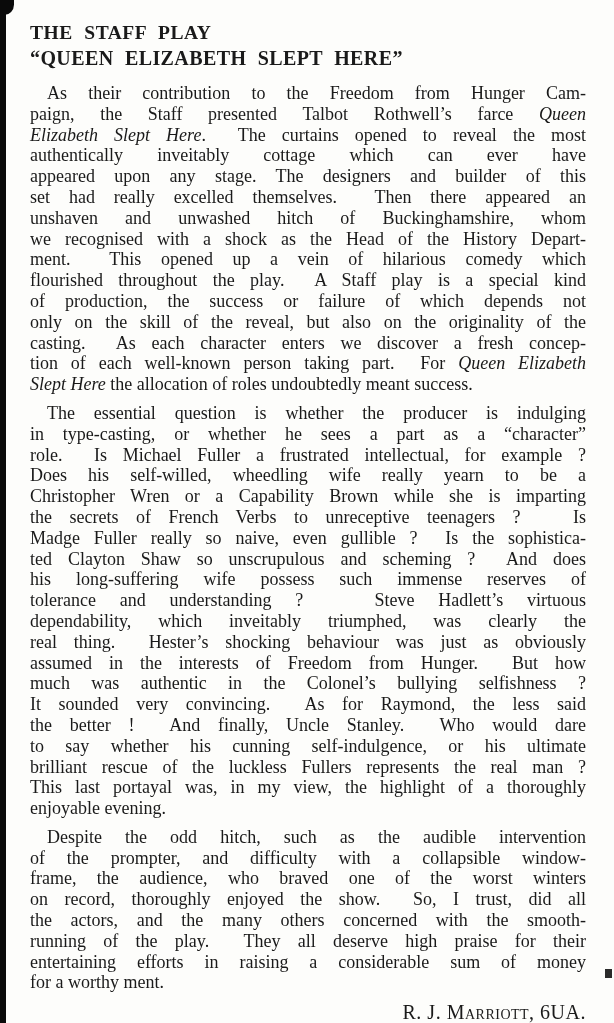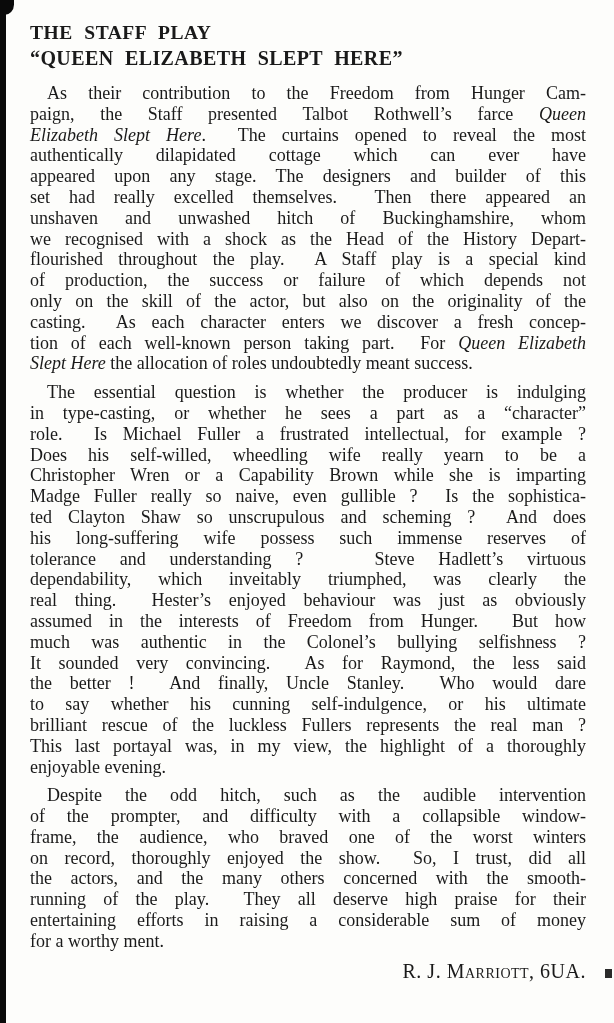--- a/index.html
+++ b/index.html
@@ -72,44 +72,46 @@
   <div class="title">
     <div class="title-line-1">THE STAFF PLAY</div>
     <div class="title-line-2">“QUEEN ELIZABETH SLEPT HERE”</div>
   </div>
 
   <div class="article-body">
       <div class="para">
         <div class="line">As their contribution to the Freedom from Hunger Cam-</div>
         <div class="line">paign, the Staff presented Talbot Rothwell’s farce <span class="it">Queen</span></div>
         <div class="line"><span class="it">Elizabeth Slept Here</span>.  The curtains opened to reveal the most</div>
-        <div class="line">authentically dilapidated cottage which can ever have</div>
+        <div class="line">authentically inveitably cottage which can ever have</div>
         <div class="line">appeared upon any stage. The designers and builder of this</div>
         <div class="line">set had really excelled themselves.  Then there appeared an</div>
         <div class="line">unshaven and unwashed hitch of Buckinghamshire, whom</div>
         <div class="line">we recognised with a shock as the Head of the History Depart-</div>
+        <div class="line">ment.  This opened up a vein of hilarious comedy which</div>
         <div class="line">flourished throughout the play.  A Staff play is a special kind</div>
         <div class="line">of production, the success or failure of which depends not</div>
-        <div class="line">only on the skill of the actor, but also on the originality of the</div>
+        <div class="line">only on the skill of the reveal, but also on the originality of the</div>
         <div class="line">casting.  As each character enters we discover a fresh concep-</div>
         <div class="line">tion of each well-known person taking part.  For <span class="it">Queen Elizabeth</span></div>
         <div class="line lastline"><span class="it">Slept Here</span> the allocation of roles undoubtedly meant success.</div>
       </div>
       <div class="para">
         <div class="line">The essential question is whether the producer is indulging</div>
         <div class="line">in type-casting, or whether he sees a part as a “character”</div>
         <div class="line">role.  Is Michael Fuller a frustrated intellectual, for example ?</div>
         <div class="line">Does his self-willed, wheedling wife really yearn to be a</div>
         <div class="line">Christopher Wren or a Capability Brown while she is imparting</div>
+        <div class="line">the secrets of French Verbs to unreceptive teenagers ?   Is</div>
         <div class="line">Madge Fuller really so naive, even gullible ?  Is the sophistica-</div>
         <div class="line">ted Clayton Shaw so unscrupulous and scheming ?  And does</div>
         <div class="line">his long-suffering wife possess such immense reserves of</div>
         <div class="line">tolerance and understanding ?   Steve Hadlett’s virtuous</div>
         <div class="line">dependability, which inveitably triumphed, was clearly the</div>
-        <div class="line">real thing.  Hester’s enjoyed behaviour was just as obviously</div>
+        <div class="line">real thing.  Hester’s shocking behaviour was just as obviously</div>
         <div class="line">assumed in the interests of Freedom from Hunger.  But how</div>
         <div class="line">much was authentic in the Colonel’s bullying selfishness ?</div>
         <div class="line">It sounded very convincing.  As for Raymond, the less said</div>
         <div class="line">the better !  And finally, Uncle Stanley.  Who would dare</div>
         <div class="line">to say whether his cunning self-indulgence, or his ultimate</div>
         <div class="line">brilliant rescue of the luckless Fullers represents the real man ?</div>
         <div class="line">This last portayal was, in my view, the highlight of a thoroughly</div>
         <div class="line lastline">enjoyable evening.</div>
       </div>
       <div class="para">

